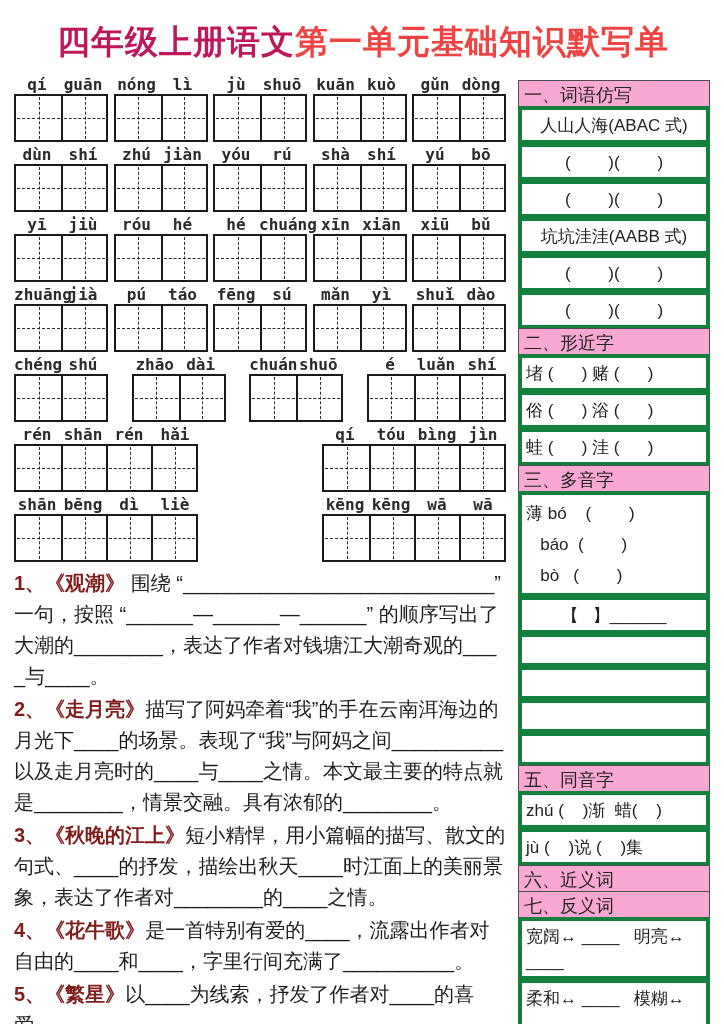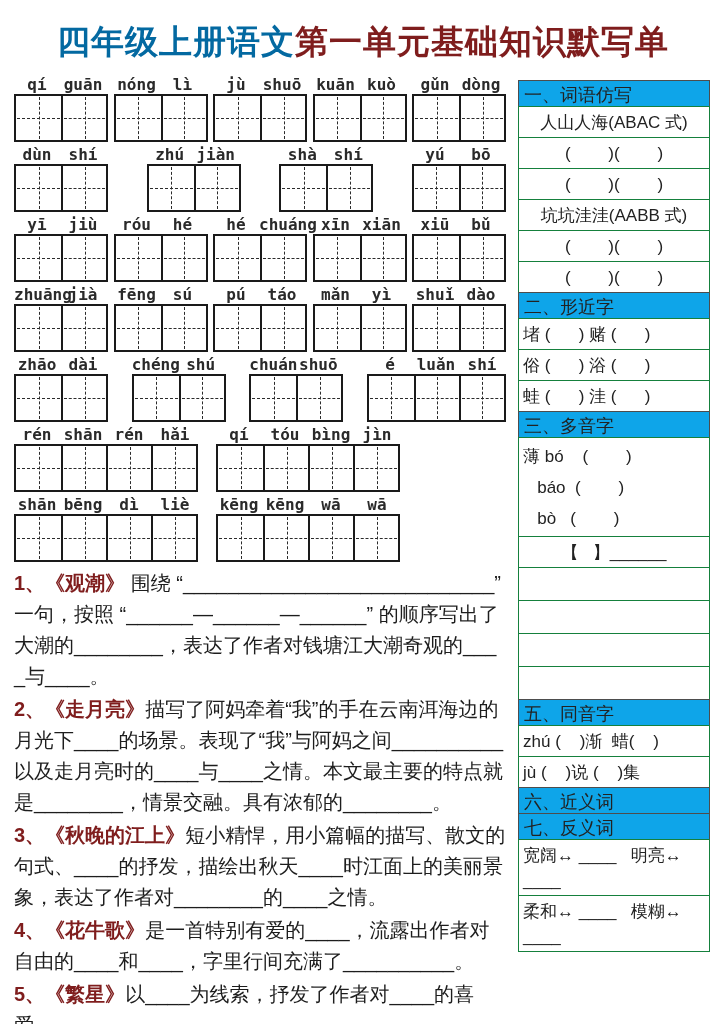--- a/index.html
+++ b/index.html
@@ -1,46 +1,46 @@
 <!DOCTYPE html>
 <html><head>
 <meta charset="utf-8">
 <style>
   * { margin:0; padding:0; box-sizing:border-box; }
   body { width:724px; height:1024px; background:#ffffff; font-family:"Liberation Sans", sans-serif; overflow:hidden; }
   .page { width:724px; height:1024px; padding:20px 12px 0 14px; }
 
   h1.title { text-align:center; font-size:33px; font-weight:bold; letter-spacing:1px; margin-bottom:10px; white-space:nowrap; }
-  .title .t-black { color:#0369a1; }
-  .title .t-red { color:#7f1d1d;margin-top:15px; }
+  .title .t-black { color:#be185d; }
+  .title .t-red { color:#ef4444;margin-top:15px; }
 
   .content { display:flex; gap:12px; }
   .left-col { width:492px; flex:0 0 492px; }
   .sidebar { width:192px; flex:0 0 192px; margin-top:6px; }
 
   
   .word-row { display:flex; justify-content:space-between; margin-bottom:3px; }
-  .word-row.left-align { justify-content:flex-start; gap:18px; }
+  .word-row.left-align { justify-content:space-between; gap:18px; }
   .word-group { display:flex; flex-direction:column; }
   .pinyin { display:flex; line-height:19px; }
   .pinyin span { display:inline-block; width:46px; text-align:center; font-family:"DejaVu Sans Mono", monospace; font-size:16px; font-weight:bold; color:#2a2a2a; }
   .grid { display:flex; border:2px solid #1a1a1a; background:#fff; }
   .cell { width:45px; height:44px; position:relative; border-left:2px solid #1a1a1a; }
   .cell:first-child { border-left:none; }
   .cell::before { content:""; position:absolute; left:1px; right:1px; top:50%; border-top:1.6px dashed #2b2b2b; }
   .cell::after  { content:""; position:absolute; top:1px; bottom:1px; left:50%; border-left:1.6px dashed #2b2b2b; }
 
   
   .questions { margin-top:6px; }
   .question { font-size:20px; line-height:31px; color:#1d1d1d; word-break:break-all; margin-bottom:2px; }
   .q-label { color:#7f1d1d; font-weight:bold; }
 
   
-  .sb-header { background:#0ea5e9; border:1px solid #4d4d4d; margin-top:-1px; padding:2px 5px 1px; font-size:18px; color:#222; height:27px; }
-  .sb-row { border:1px solid #15803d; margin-top:-1px; padding:3px 4px 2px; font-size:17px; color:#222; min-height:31px; white-space:pre-wrap; line-height:25px; }
+  .sb-header { background:#f9a8d4; border:1px solid #4d4d4d; margin-top:-1px; padding:2px 5px 1px; font-size:18px; color:#222; height:27px; }
+  .sb-row { border:4px solid #15803d; margin-top:-1px; padding:3px 4px 2px; font-size:17px; color:#222; min-height:31px; white-space:pre-wrap; line-height:25px; }
   .sb-row.center { text-align:center; }
   .sb-row.tall { line-height:31px; }
   .sb-row.empty { min-height:34px; }
 </style>
 </head>
 <body>
 
 <div class="page">
   <h1 class="title"><span class="t-black">四年级上册语文</span><span class="t-red">第一单元基础知识默写单</span></h1>
 
@@ -115,20 +115,30 @@
                 <span>zhú</span>
                 <span>jiàn</span>
               </div>
               <div class="grid">
                 <div class="cell"></div>
                 <div class="cell"></div>
               </div>
             </div>
             <div class="word-group">
               <div class="pinyin">
+                <span>yóu</span>
+                <span>rú</span>
+              </div>
+              <div class="grid">
+                <div class="cell"></div>
+                <div class="cell"></div>
+              </div>
+            </div>
+            <div class="word-group">
+              <div class="pinyin">
                 <span>shà</span>
                 <span>shí</span>
               </div>
               <div class="grid">
                 <div class="cell"></div>
                 <div class="cell"></div>
               </div>
             </div>
             <div class="word-group">
               <div class="pinyin">
@@ -199,40 +209,40 @@
                 <span>zhuāng</span>
                 <span>jià</span>
               </div>
               <div class="grid">
                 <div class="cell"></div>
                 <div class="cell"></div>
               </div>
             </div>
             <div class="word-group">
               <div class="pinyin">
+                <span>pú</span>
+                <span>táo</span>
+              </div>
+              <div class="grid">
+                <div class="cell"></div>
+                <div class="cell"></div>
+              </div>
+            </div>
+            <div class="word-group">
+              <div class="pinyin">
                 <span>fēng</span>
                 <span>sú</span>
               </div>
               <div class="grid">
                 <div class="cell"></div>
                 <div class="cell"></div>
               </div>
             </div>
             <div class="word-group">
               <div class="pinyin">
-                <span>pú</span>
-                <span>táo</span>
-              </div>
-              <div class="grid">
-                <div class="cell"></div>
-                <div class="cell"></div>
-              </div>
-            </div>
-            <div class="word-group">
-              <div class="pinyin">
                 <span>mǎn</span>
                 <span>yì</span>
               </div>
               <div class="grid">
                 <div class="cell"></div>
                 <div class="cell"></div>
               </div>
             </div>
             <div class="word-group">
               <div class="pinyin">
@@ -241,32 +251,32 @@
               </div>
               <div class="grid">
                 <div class="cell"></div>
                 <div class="cell"></div>
               </div>
             </div>
           </div>
           <div class="word-row">
             <div class="word-group">
               <div class="pinyin">
+                <span>chéng</span>
+                <span>shú</span>
+              </div>
+              <div class="grid">
+                <div class="cell"></div>
+                <div class="cell"></div>
+              </div>
+            </div>
+            <div class="word-group">
+              <div class="pinyin">
                 <span>zhāo</span>
                 <span>dài</span>
-              </div>
-              <div class="grid">
-                <div class="cell"></div>
-                <div class="cell"></div>
-              </div>
-            </div>
-            <div class="word-group">
-              <div class="pinyin">
-                <span>chéng</span>
-                <span>shú</span>
               </div>
               <div class="grid">
                 <div class="cell"></div>
                 <div class="cell"></div>
               </div>
             </div>
             <div class="word-group">
               <div class="pinyin">
                 <span>chuán</span>
                 <span>shuō</span>

